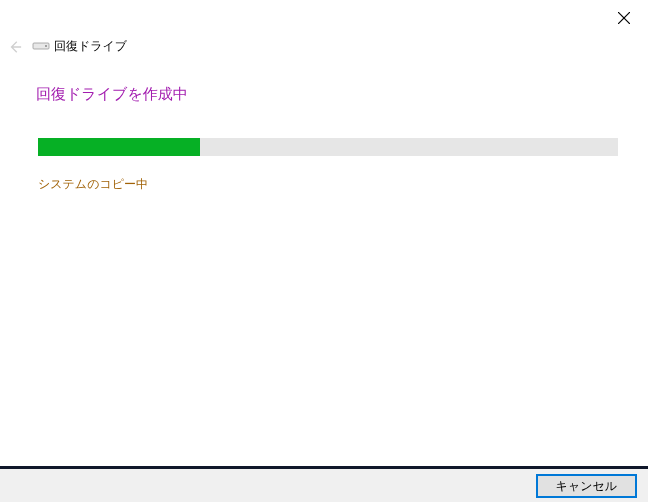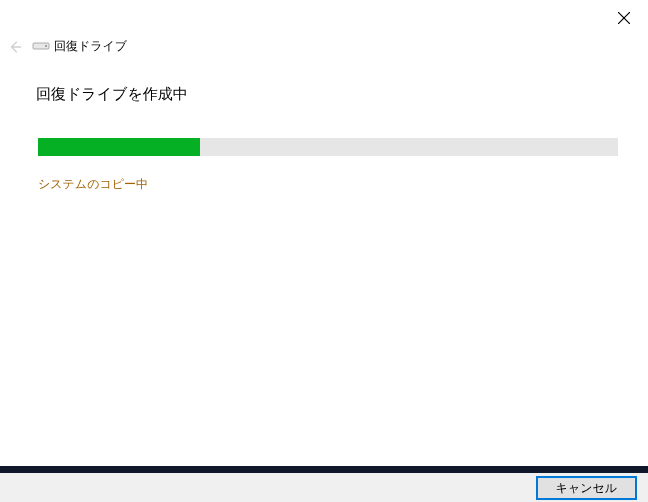--- a/index.html
+++ b/index.html
@@ -56,21 +56,21 @@
       top: 38px;
       left: 54px;
       font-size: 12px;
       color: #000000;
     }
     .heading {
       position: absolute;
       top: 85px;
       left: 36px;
       font-size: 15px;
-      color: #000000;
+      color: #a21caf;
       font-weight: normal;
     }
     .progress-container {
       position: absolute;
       top: 138px;
       left: 38px;
       width: 580px;
       height: 18px;
       background: #e6e6e6;
     }
@@ -86,21 +86,21 @@
       font-size: 12px;
       color: #a16207;
     }
     .bottom-bar {
       position: absolute;
       bottom: 0;
       left: 0;
       right: 0;
       height: 36px;
       background: #f0f0f0;
-      border-top: 7px solid #0f172a;
+      border-top: 3px solid #0f172a;
       display: flex;
       align-items: center;
       justify-content: flex-end;
       padding-right: 12px;
     }
     .cancel-btn {
       background: #e1e1e1;
       border: 1px solid #0078d7;
       outline: 1px solid #0078d7;
       padding: 2px 18px;

